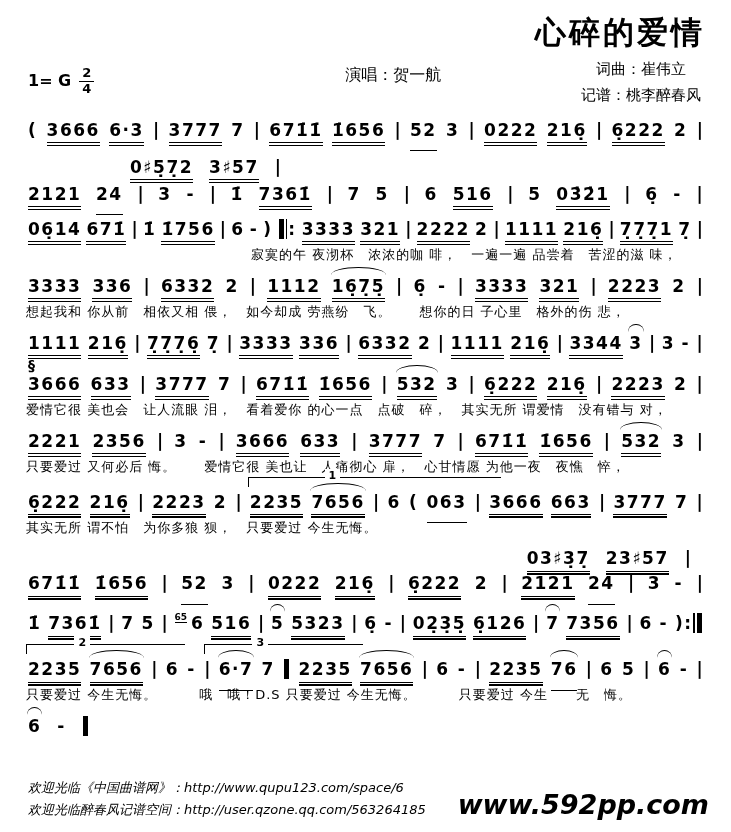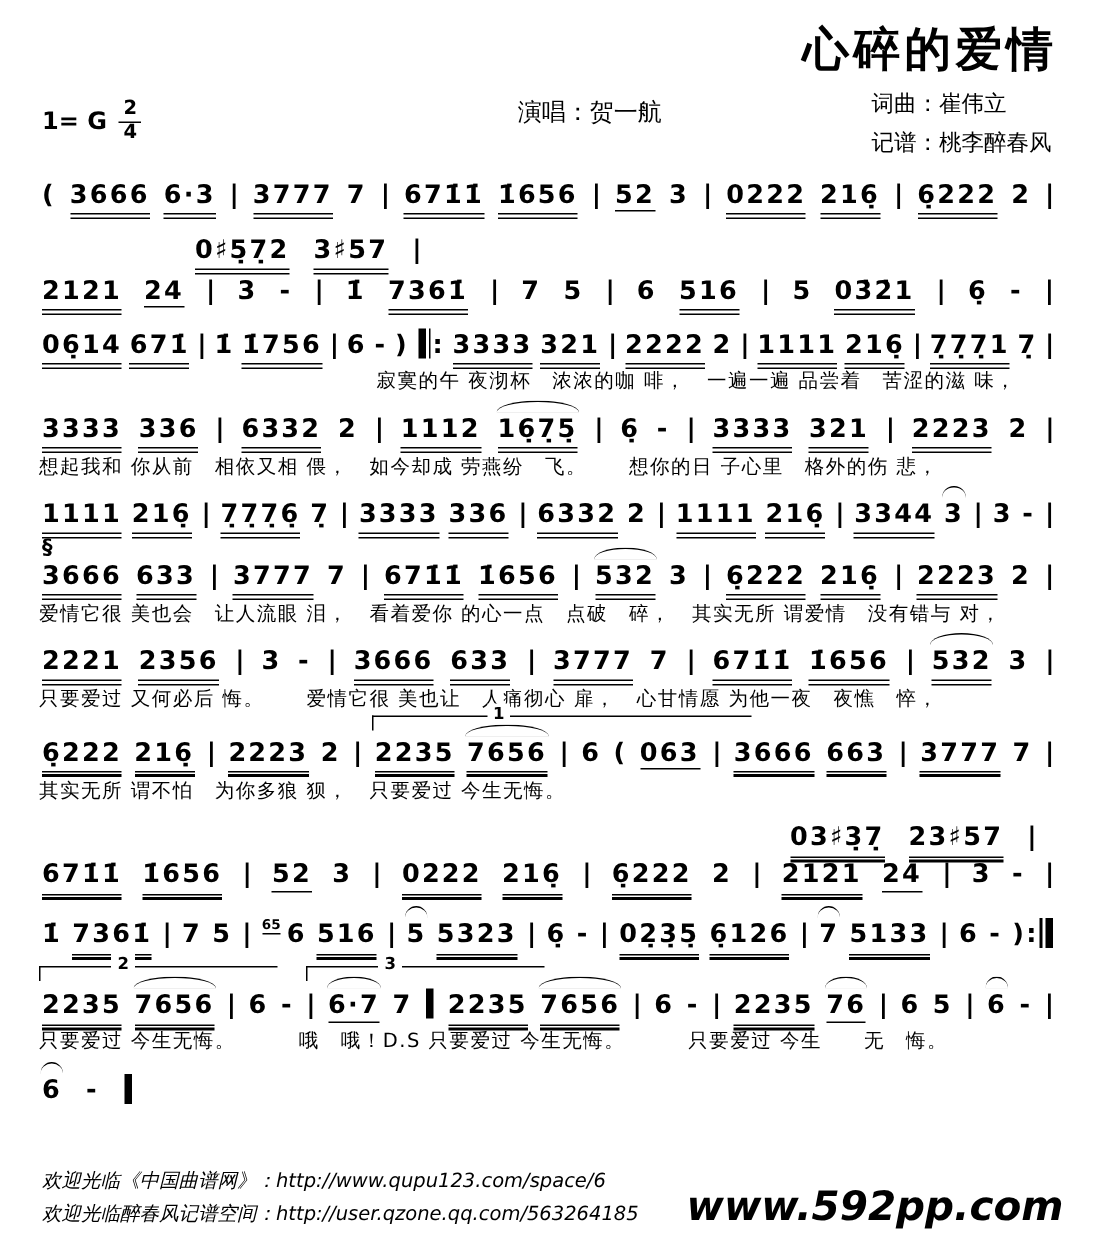--- a/index.html
+++ b/index.html
@@ -3,21 +3,21 @@
 <meta charset="utf-8">
 <style>
   html,body{margin:0;padding:0;}
   body{
     width:731px;height:832px;background:#ffffff;color:#000;
     font-family:"DejaVu Sans","Liberation Sans",sans-serif;
     position:relative;overflow:hidden;
   }
   .sheet{padding:6px 26px 0 26px;position:relative;}
   .title{text-align:right;font-size:31px;font-weight:bold;letter-spacing:3px;margin-top:6px;}
-  .meta{position:relative;height:52px;margin-top:2px;}
+  .meta{position:relative;height:52px;margin-top:2px;text-align:center;}
   .keysig{position:absolute;left:2px;top:10px;display:flex;align-items:center;font-size:16px;font-weight:bold;}
   .tsig{display:inline-flex;flex-direction:column;align-items:center;margin-left:8px;font-size:13px;font-weight:bold;line-height:1.05;}
   .tsig .num{border-bottom:1.5px solid #000;padding:0 3px 1px 3px;}
   .singer{position:absolute;left:47%;top:9px;font-size:16px;}
   .credits{position:absolute;left:555px;top:0;font-size:15px;line-height:1.75;}
   
   .score{margin-top:2px;}
   .sys{margin-top:12px;position:relative;}
   .sys:nth-child(2){margin-top:14px;}
   .sys:nth-child(3){margin-top:4px;}
@@ -25,21 +25,21 @@
   .sys:nth-child(9){margin-top:16px;}
   .sys:nth-child(11){margin-top:2px;}
   .sys:nth-child(12){margin-top:16px;}
   .sys:nth-child(13){margin-top:24px;}
   .mline{position:relative;display:flex;justify-content:space-between;align-items:baseline;height:23px;white-space:nowrap;}
   .mline.fit{justify-content:flex-start;}
   .mline.right{justify-content:flex-end;}
   .tok{font-weight:bold;font-size:17px;line-height:1.2;letter-spacing:1.5px;display:inline-block;position:relative;margin:0 2px;}
   .fit .tok{margin-right:14px;}
   .bar{letter-spacing:0;}
-  .u1{border-bottom:1.5px solid #000;padding-bottom:0;}
+  .u1{border-bottom:1.5px solid #000;padding-bottom:10px;}
   .u2{border-bottom:1.5px solid #000;padding-bottom:2px;}
   .u2::after{content:'';position:absolute;left:0;right:0;bottom:-4px;height:1.5px;background:#000;}
   .slur::before{
     content:'';position:absolute;top:-9px;left:-1px;right:-1px;height:7px;
     border-top:1.5px solid #000;border-radius:50% 50% 0 0/100% 100% 0 0;
   }
   .grace{font-size:9px;vertical-align:9px;border-bottom:1px solid #000;letter-spacing:0;margin-right:4px;font-weight:bold;}
   .thick{display:inline-block;width:5px;height:20px;background:#000;vertical-align:-4px;margin:0 1px;}
   .thin{display:inline-block;width:1.5px;height:20px;background:#000;vertical-align:-4px;margin:0 1px;}
   .segno{position:absolute;left:2px;top:-17px;font-size:14px;font-weight:bold;letter-spacing:0;}
@@ -317,21 +317,21 @@
           <span class="tok slur">5</span>
           <span class="tok u2">5323</span>
           <span class="tok bar">|</span>
           <span class="tok">6̣</span>
           <span class="tok">-</span>
           <span class="tok bar">|</span>
           <span class="tok u2">02̣3̣5̣</span>
           <span class="tok u2">6̣126</span>
           <span class="tok bar">|</span>
           <span class="tok slur">7</span>
-          <span class="tok u2">5133</span>
+          <span class="tok u2">7356</span>
           <span class="tok bar">|</span>
           <span class="tok">6</span>
           <span class="tok">-</span>
           <span class="tok">):<span class="thin"></span><span class="thick"></span></span>
         </div>
       </div>
       <div class="sys">
         <div class="mline">
           <div class="volta" style="left: 0px; width: 158px;">
             <b>2</b>

